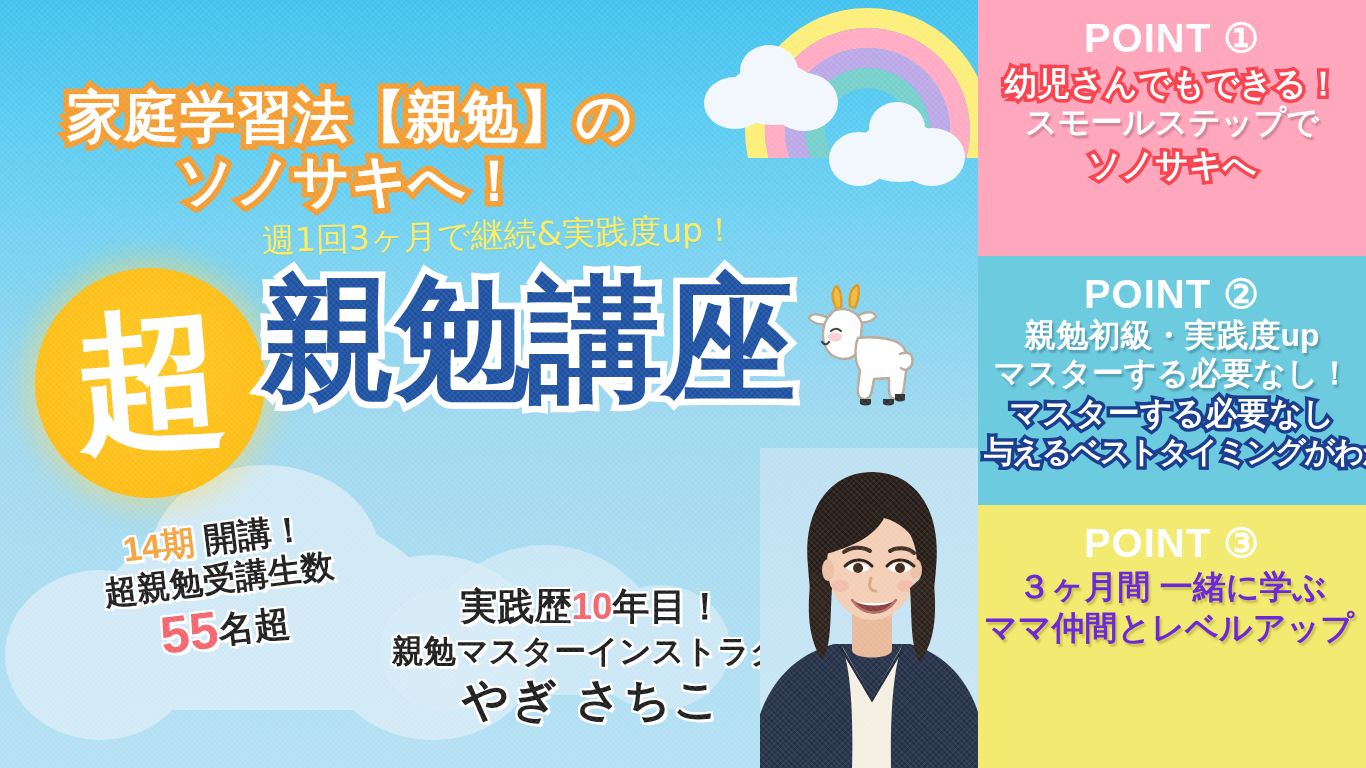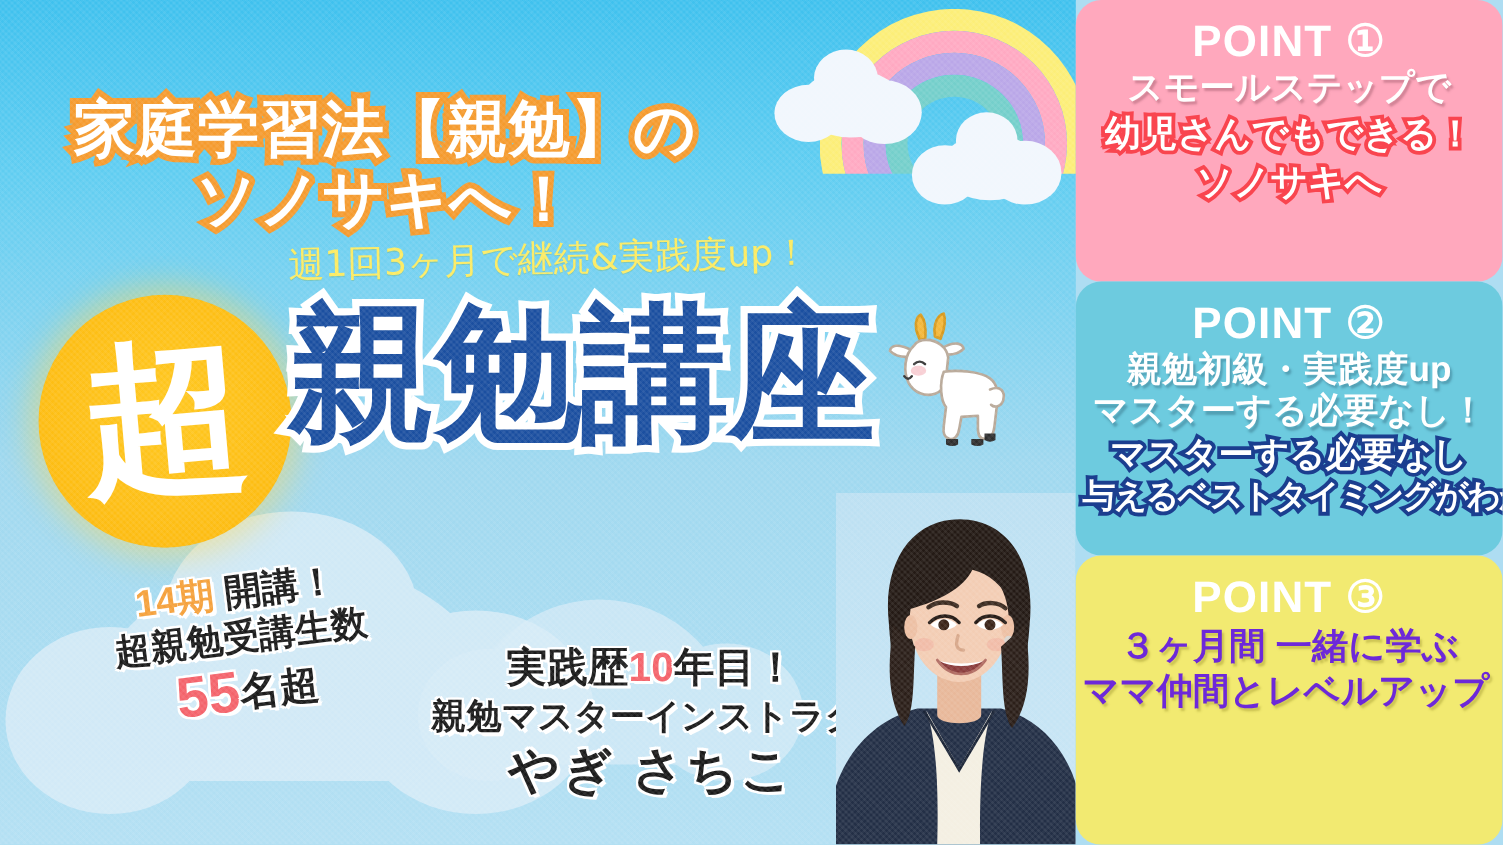--- a/index.html
+++ b/index.html
@@ -134,21 +134,21 @@
   #instLine3{ font-size:46px; margin-top:1px; letter-spacing:2px; }
 
   
   #photo{
     position:absolute; left:760px; top:448px; width:218px; height:320px; overflow:hidden;
   }
   #photo svg{ display:block; }
 
   
   #rightCol{ position:absolute; left:978px; top:0; width:388px; height:768px; }
-  .panel{ position:absolute; left:0; width:388px; padding:10px 6px 0; text-align:center;border-radius:23px; }
+  .panel{ position:absolute; left:0; width:388px; padding:10px 6px 0; text-align:center; }
   #panel1{ top:0;   height:256px; background:#FFA8BD; }
   #panel2{ top:256px;height:249px; background:#6DCBDF; }
   #panel3{ top:505px;height:263px; background:#F2EA71; }
 
   .pTitle{
     font-size:40px; font-weight:900; color:#FFFFFF; letter-spacing:1px;
     line-height:1.1; margin-top:6px;
   }
   .pLine{ font-weight:900; line-height:1.12; white-space:nowrap; }
 
@@ -327,22 +327,22 @@
           <path d="M80 198 L112 252 L144 198" stroke="#1A2436" stroke-width="2.5" fill="none"></path>
         </g>
       </svg>
     </div>
   </div>
 
   <div id="rightCol">
 
     <div class="panel" id="panel1">
       <div class="pTitle">POINT ①</div>
+      <div class="pLine outline">幼児さんでもできる！</div>
       <div class="pLine plain">スモールステップで</div>
-      <div class="pLine outline">幼児さんでもできる！</div>
       <div class="pLine outline">ソノサキへ</div>
     </div>
 
     <div class="panel" id="panel2">
       <div class="pTitle">POINT ②</div>
       <div class="pLine plain">親勉初級・実践度up</div>
       <div class="pLine plain">マスターする必要なし！</div>
       <div class="pLine outline">マスターする必要なし</div>
       <div class="pLine outline wide">与えるベストタイミングがわかる！</div>
     </div>

